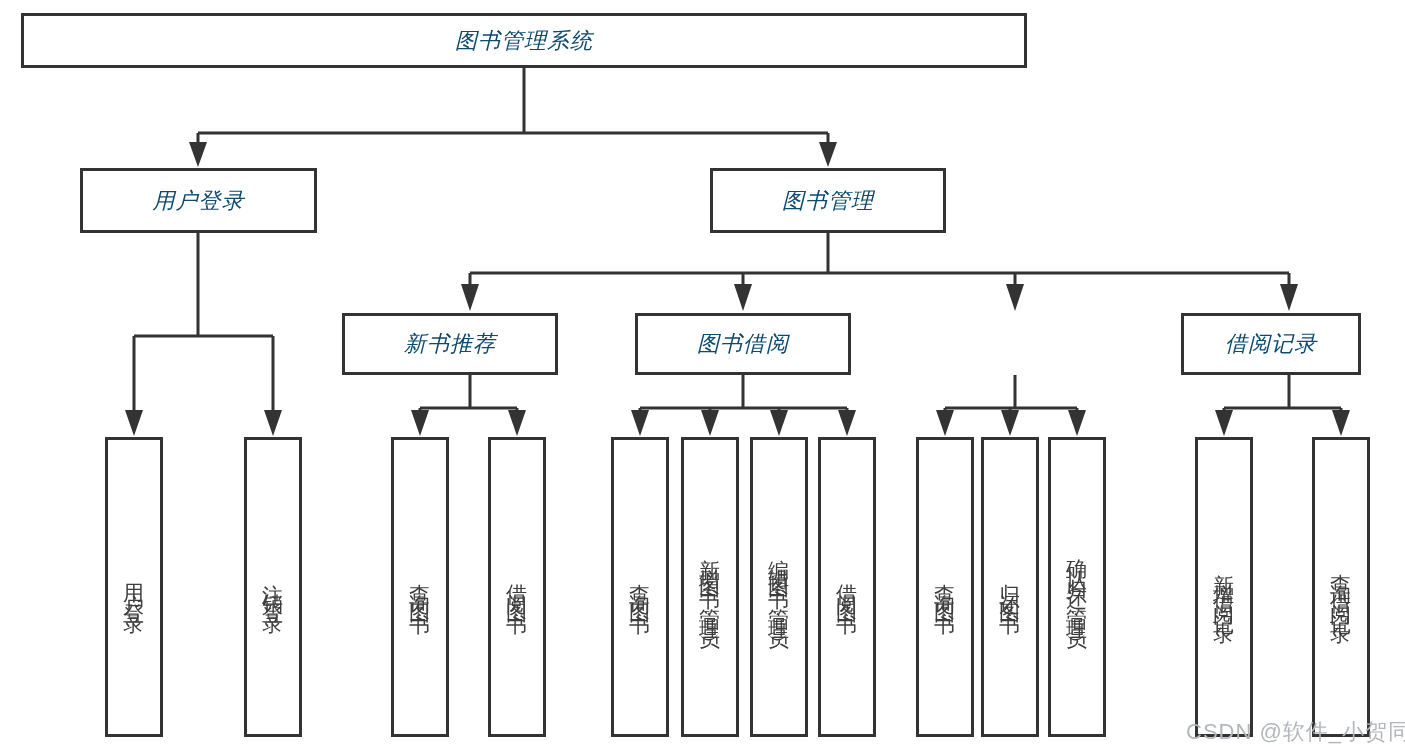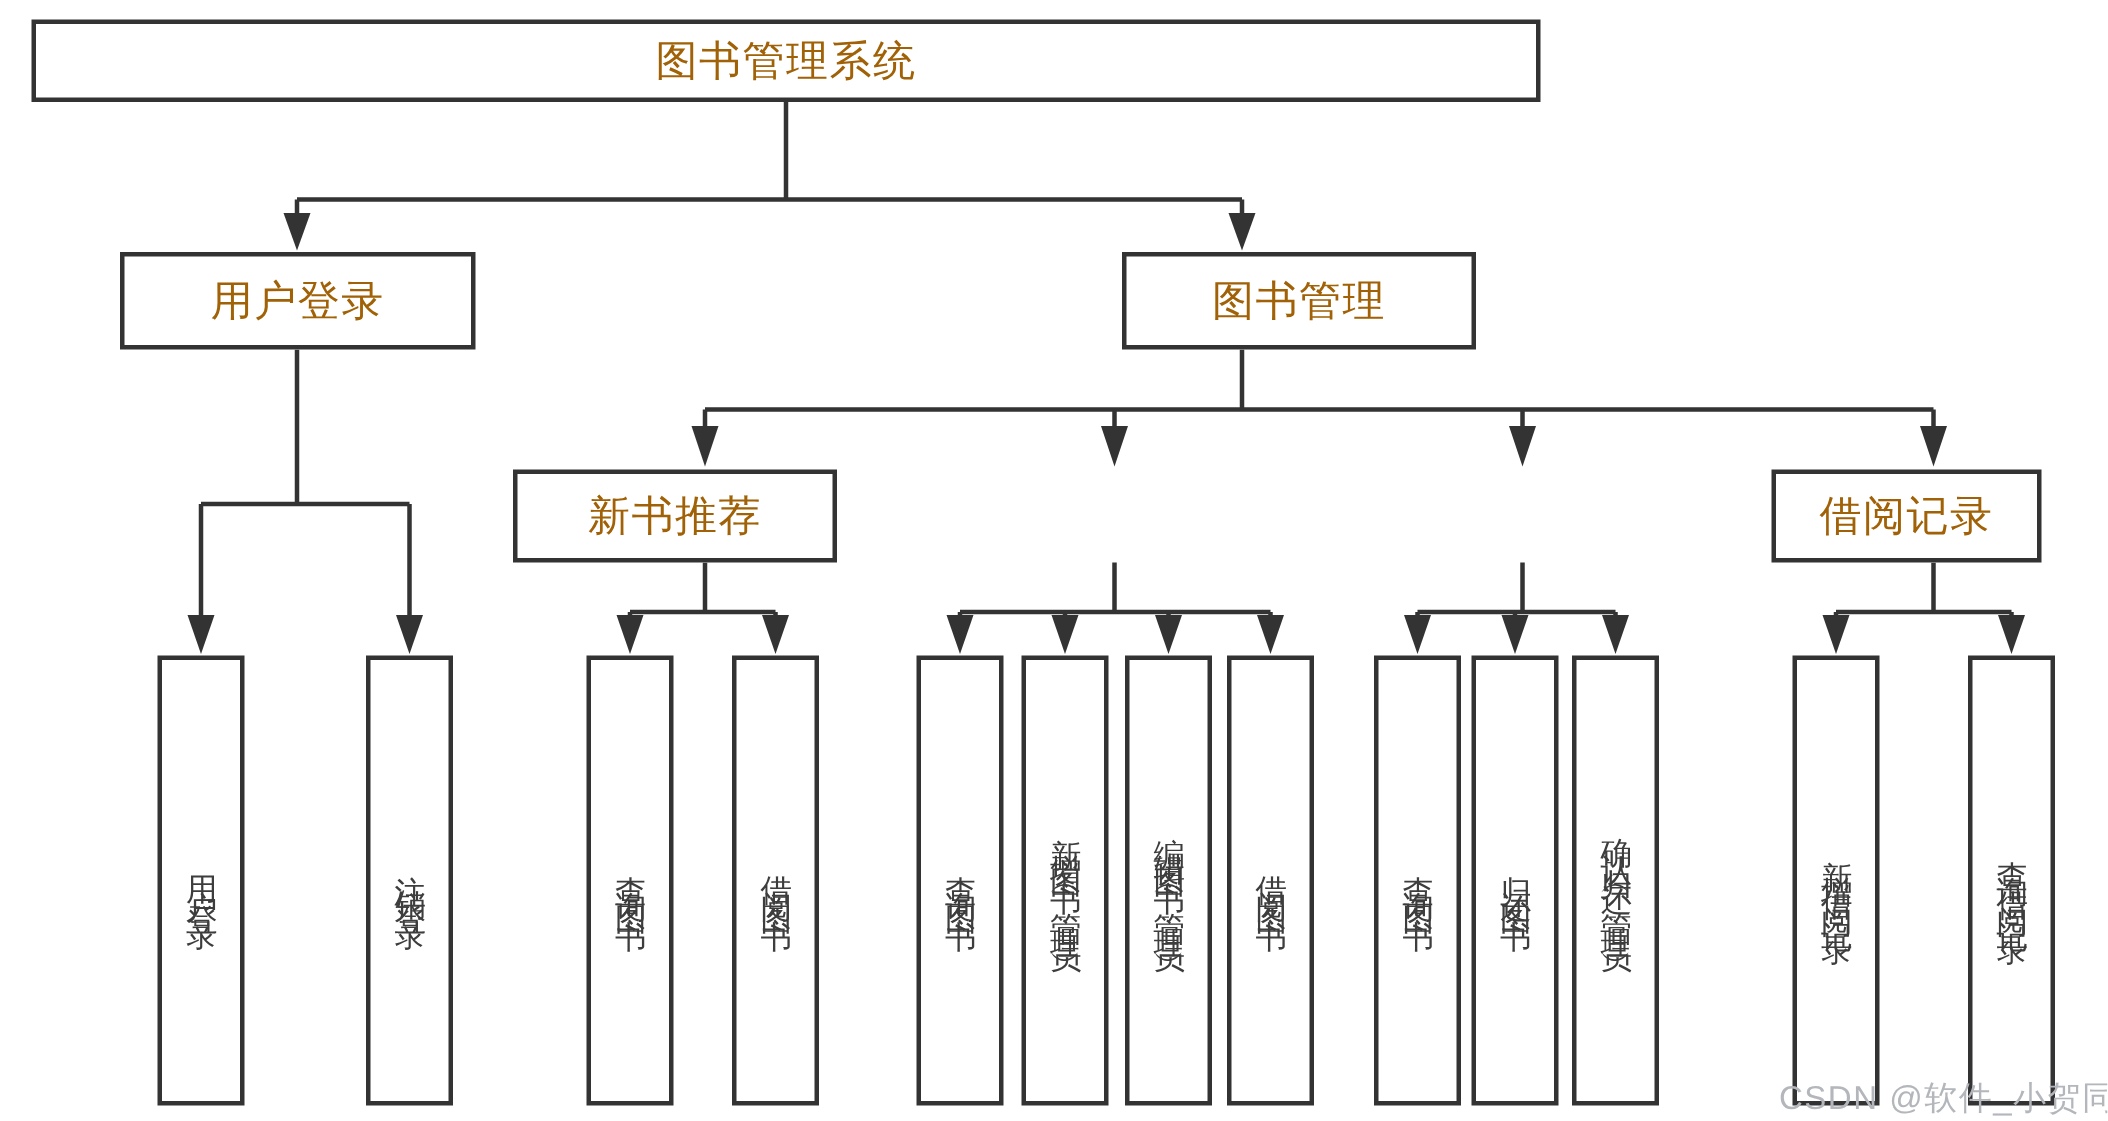--- a/index.html
+++ b/index.html
@@ -17,23 +17,24 @@
     width: 1405px; height: 747px;
   }
   .node {
     position: absolute;
     box-sizing: border-box;
     background: #ffffff;
     border: 3px solid #333333;
     display: flex;
     align-items: center;
     justify-content: center;
-    color: #a16207;
-    font-size: 28px;
+    color: #0c4a6e;
+    font-size: 22px;
     letter-spacing: 1px;
+    font-style: italic;
   }
   .vnode {
     position: absolute;
     box-sizing: border-box;
     background: #ffffff;
     border: 3px solid #333333;
     display: flex;
     align-items: center;
     justify-content: center;
     width: 58px;
@@ -102,23 +103,24 @@
       <polygon points="1001,410 1019,410 1010,436"></polygon>
       <polygon points="1068,410 1086,410 1077,436"></polygon>
       <polygon points="1215,410 1233,410 1224,436"></polygon>
       <polygon points="1332,410 1350,410 1341,436"></polygon>
     </g>
   </svg>
 
   <div class="node" style="left:21px; top:13px; width:1006px; height:55px;">图书管理系统</div>
 
   <div class="node" style="left:80px; top:168px; width:237px; height:65px;">用户登录</div>
-  <div class="node" style="left:710px; top:168px; width:236px; height:65px;margin-left:38px;">图书管理</div>
+  <div class="node" style="left:710px; top:168px; width:236px; height:65px;">图书管理</div>
 
   <div class="node" style="left:342px; top:313px; width:216px; height:62px;">新书推荐</div>
+  <div class="node" style="left:635px; top:313px; width:216px; height:62px;">图书借阅</div>
   <div class="node" style="left:1181px; top:313px; width:180px; height:62px;">借阅记录</div>
 
   <div class="vnode" style="left:105px;">
     <span>用户登录</span>
   </div>
   <div class="vnode" style="left:244px;">
     <span>注销登录</span>
   </div>
 
   <div class="vnode" style="left:391px;">

